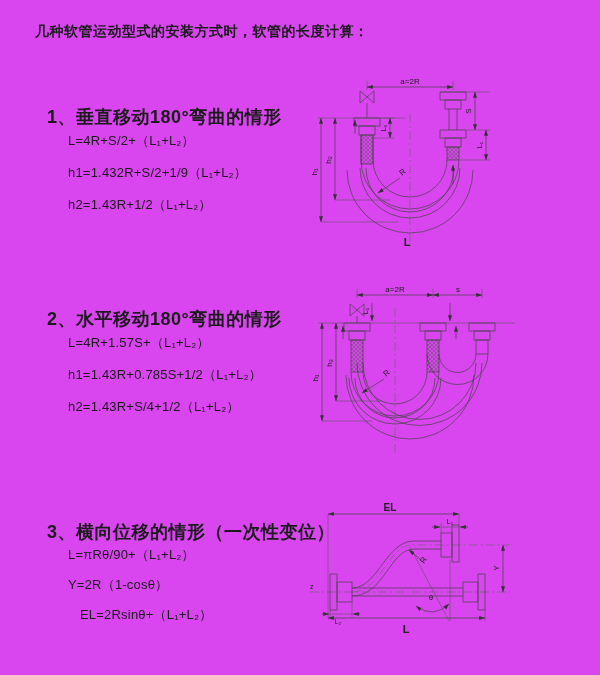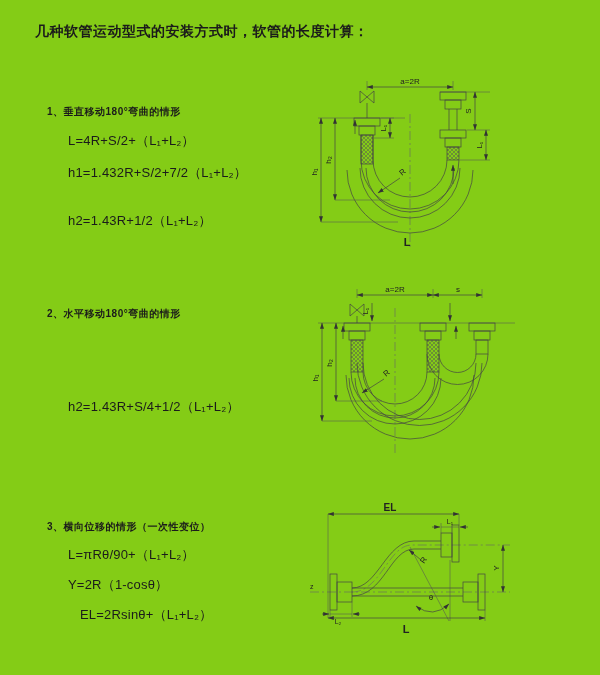--- a/index.html
+++ b/index.html
@@ -1,26 +1,26 @@
 <!DOCTYPE html>
 <html><head>
 <meta charset="utf-8">
 <style>
   html,body{margin:0;padding:0;background:#e8e8e8;}
   .page{
-    position:relative;width:600px;height:675px;background:#84cc16;
+    position:relative;width:600px;height:675px;background:#d946ef;
     overflow:hidden;font-family:"Liberation Sans","DejaVu Sans",sans-serif;
     color:#1b1b1b;
   }
   .title{
     position:absolute;left:35px;top:23px;font-size:14px;font-weight:bold;
     letter-spacing:0.5px;white-space:nowrap;
   }
   .sec-heading{
-    position:absolute;font-size:10px;font-weight:bold;letter-spacing:0.5px;white-space:nowrap;
+    position:absolute;font-size:18px;font-weight:bold;letter-spacing:0.5px;white-space:nowrap;
   }
   .formula{
     position:absolute;font-size:13px;font-weight:normal;letter-spacing:0.2px;white-space:nowrap;
   }
   svg{position:absolute;}
   svg text{font-family:"Liberation Sans","DejaVu Sans",sans-serif;fill:#222;}
   .dline{stroke:#444;stroke-width:0.7;fill:none;}
   .dthin{stroke:#555;stroke-width:0.55;fill:none;}
   .dash{stroke:#666;stroke-width:0.6;fill:none;stroke-dasharray:9 3 2 3;}
   .hatchbox{stroke:#444;stroke-width:0.7;}
@@ -30,24 +30,26 @@
 </style>
 </head>
 <body>
 
 <div class="page">
 
   <div class="title">几种软管运动型式的安装方式时，软管的长度计算：</div>
 
   <div class="sec-heading" style="left:47px;top:105px;">1、垂直移动180°弯曲的情形</div>
   <div class="formula" style="left:68px;top:132px;">L=4R+S/2+（L₁+L₂）</div>
-  <div class="formula" style="left:68px;top:164px;">h1=1.432R+S/2+7/2（L₁+L₂）</div>
-  <div class="formula" style="left:68px;top:196px;margin-top:16px;">h2=1.43R+1/2（L₁+L₂）</div>
+  <div class="formula" style="left:68px;top:164px;">h1=1.432R+S/2+1/9（L₁+L₂）</div>
+  <div class="formula" style="left:68px;top:196px;">h2=1.43R+1/2（L₁+L₂）</div>
 
   <div class="sec-heading" style="left:47px;top:307px;">2、水平移动180°弯曲的情形</div>
+  <div class="formula" style="left:68px;top:334px;">L=4R+1.57S+（L₁+L₂）</div>
+  <div class="formula" style="left:68px;top:366px;">h1=1.43R+0.785S+1/2（L₁+L₂）</div>
   <div class="formula" style="left:68px;top:398px;">h2=1.43R+S/4+1/2（L₁+L₂）</div>
 
   <div class="sec-heading" style="left:47px;top:520px;">3、横向位移的情形（一次性变位）</div>
   <div class="formula" style="left:68px;top:546px;">L=πRθ/90+（L₁+L₂）</div>
   <div class="formula" style="left:68px;top:576px;">Y=2R（1-cosθ）</div>
   <div class="formula" style="left:80px;top:606px;">EL=2Rsinθ+（L₁+L₂）</div>
 
   <svg style="left:310px;top:72px;" width="290" height="185" viewBox="0 0 290 185">
     <defs>
       <pattern id="braid1" width="4" height="4" patternUnits="userSpaceOnUse">

